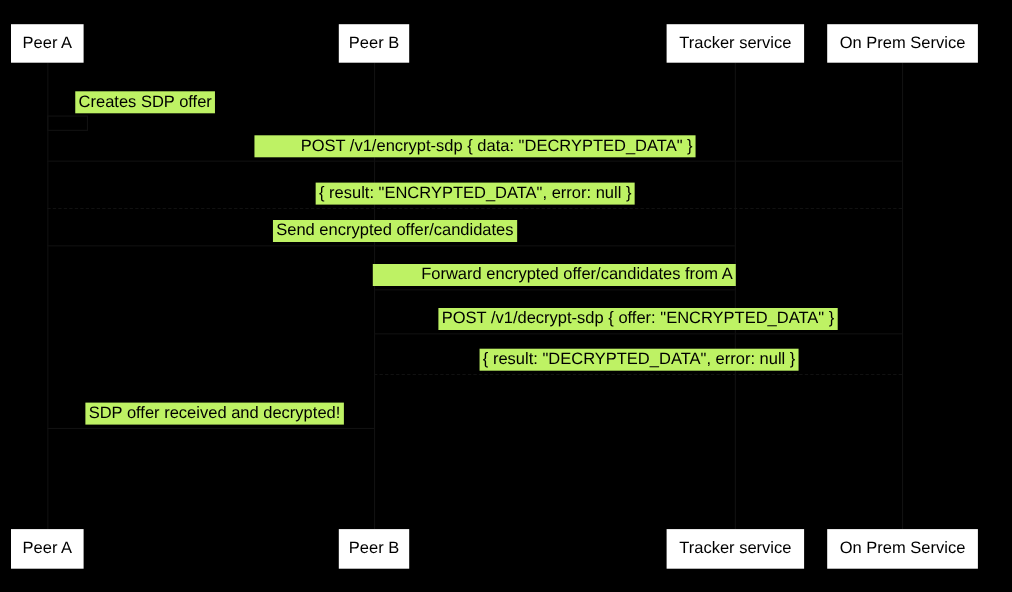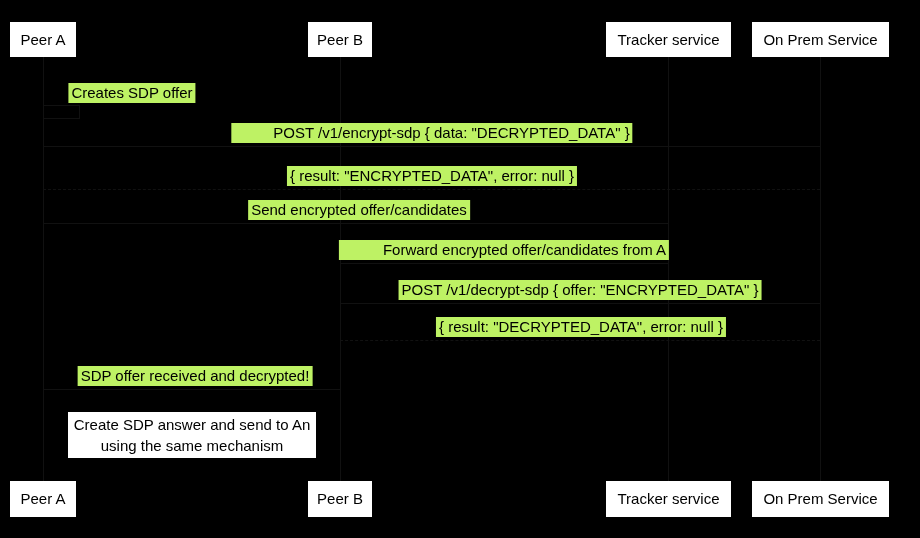--- a/index.html
+++ b/index.html
@@ -108,23 +108,19 @@
 
   <div class="msg-label" style="left:132px;top:83px;">Creates SDP offer</div>
   <div class="msg-label" style="left:432px;top:123px;padding-left:42px;">POST /v1/encrypt-sdp { data: "DECRYPTED_DATA" }</div>
   <div class="msg-label" style="left:432px;top:166px;">{ result: "ENCRYPTED_DATA", error: null }</div>
   <div class="msg-label" style="left:359px;top:200px;">Send encrypted offer/candidates</div>
   <div class="msg-label" style="left:504px;top:240px;padding-left:44px;">Forward encrypted offer/candidates from A</div>
   <div class="msg-label" style="left:580px;top:280px;">POST /v1/decrypt-sdp { offer: "ENCRYPTED_DATA" }</div>
   <div class="msg-label" style="left:581px;top:317px;">{ result: "DECRYPTED_DATA", error: null }</div>
   <div class="msg-label" style="left:195px;top:366px;">SDP offer received and decrypted!</div>
 
-  <div class="note-box">
-    <div>Create SDP answer and send to An</div>
-    <div>using the same mechanism</div>
-  </div>
 
   <div class="actor-box actor-bottom" style="left:10px;top:481px;width:66px;">Peer A</div>
   <div class="actor-box actor-bottom" style="left:308px;top:481px;width:64px;">Peer B</div>
   <div class="actor-box actor-bottom" style="left:606px;top:481px;width:125px;">Tracker service</div>
   <div class="actor-box actor-bottom" style="left:752px;top:481px;width:137px;">On Prem Service</div>
 
 </div>
 
 </body></html>

